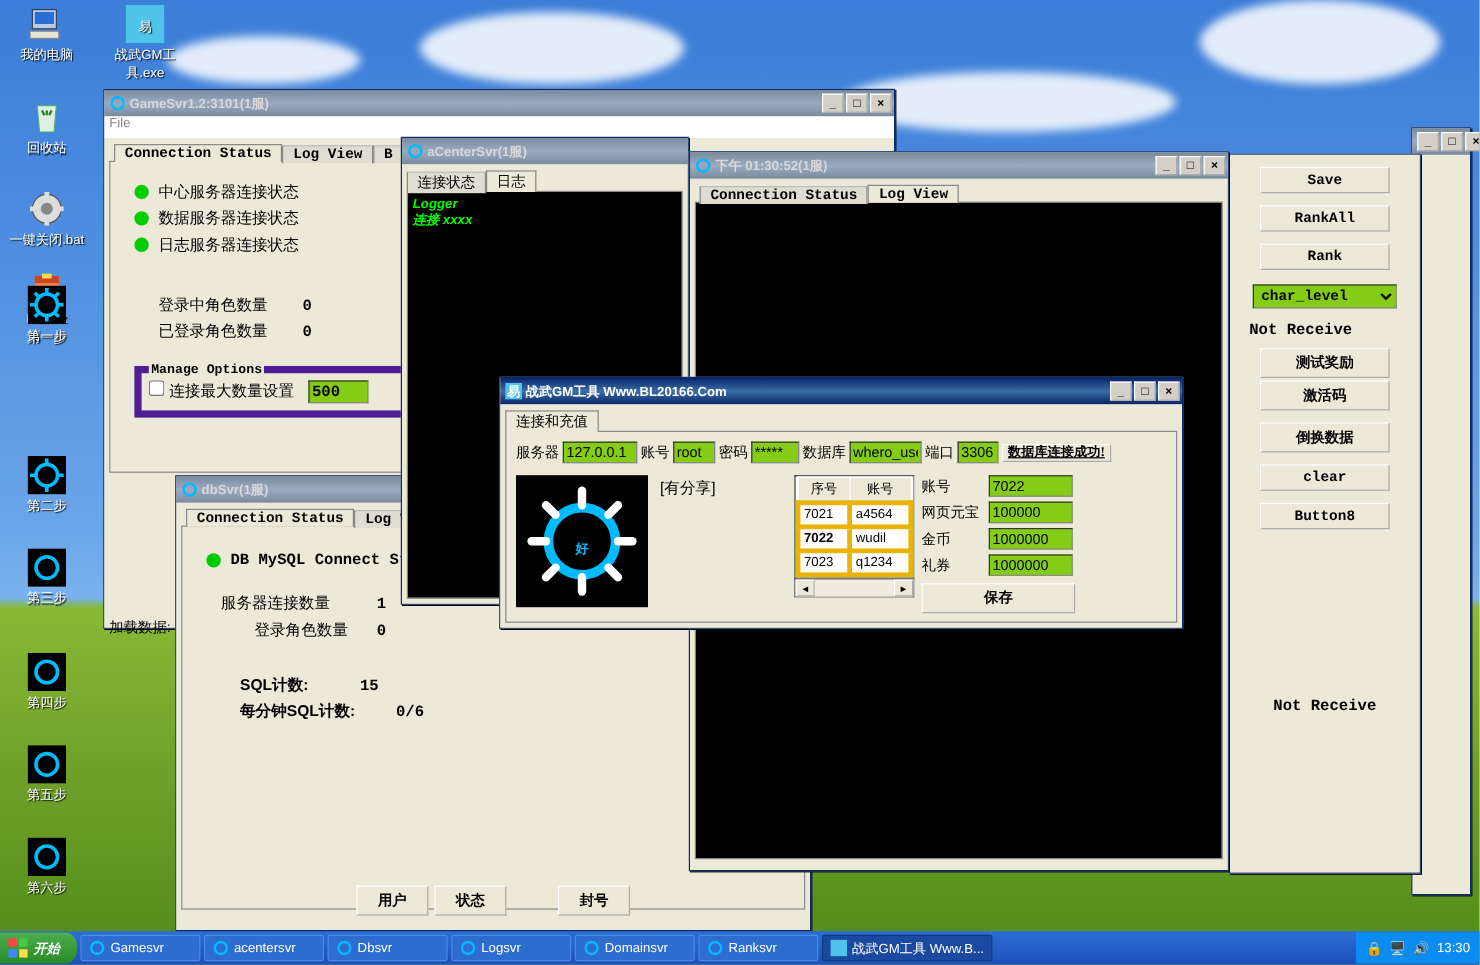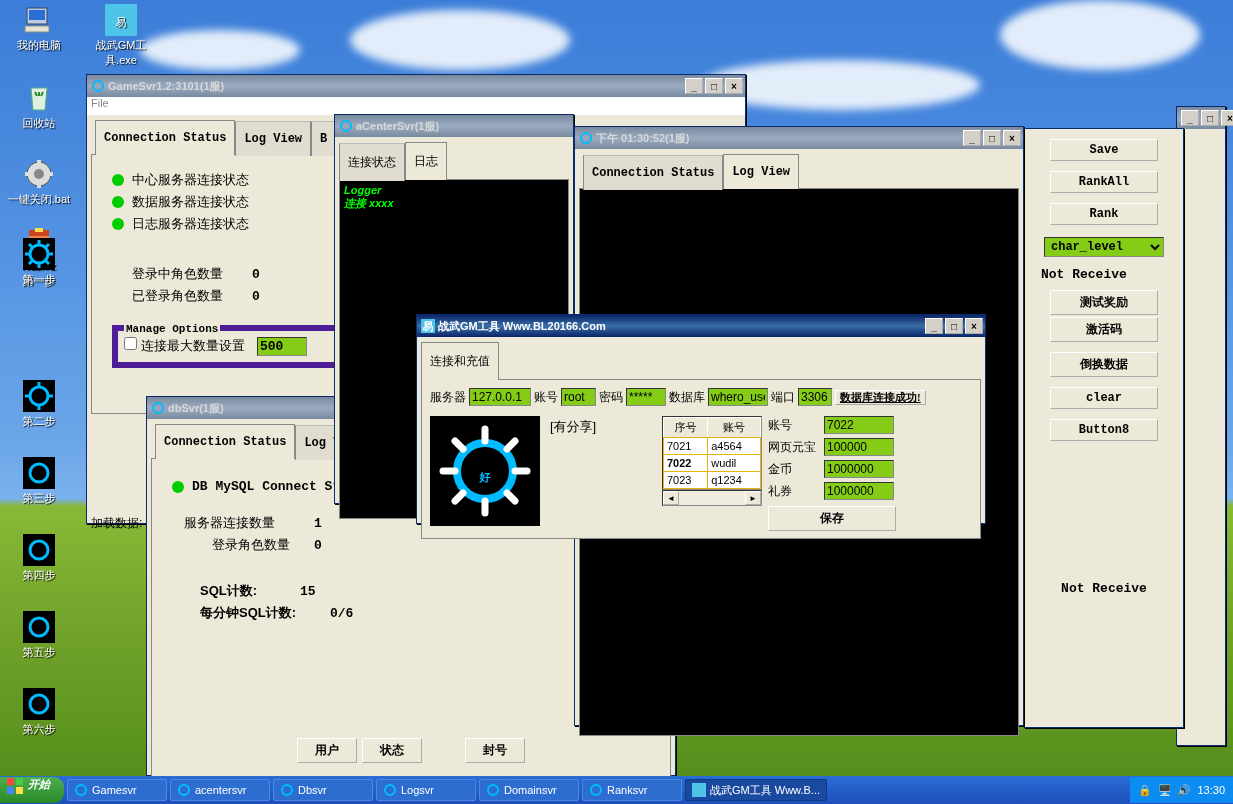--- a/index.html
+++ b/index.html
@@ -15,41 +15,41 @@
 .titlebar{height:22px;background:linear-gradient(to bottom,#0a246a,#3a6ea5 50%,#0a246a);color:#fff;display:flex;align-items:center;padding:0 2px 0 4px;font-weight:bold}
 .titlebar.inactive{background:linear-gradient(to bottom,#7a8a9e,#9aabc1 50%,#7a8a9e);color:#d8d8d8}
 .titlebar .ticon{width:14px;height:14px;margin-right:3px;display:flex;align-items:center;justify-content:center}
 .titlebar .ttext{flex:1;white-space:nowrap;overflow:hidden;font-size:11px}
 .titlebar .wbtns{display:flex;gap:2px}
 .wbtn{width:18px;height:16px;background:#d4d0c8;border:1px outset #fff;font-family:"Marlett",sans-serif;font-size:10px;display:flex;align-items:center;justify-content:center;color:#000;font-weight:bold}
 .xbtn{color:#000}
 .menubar{height:18px;background:#ffffff;padding-left:4px;color:#888}
 .client{position:absolute;inset:22px 0 0 0;background:#ece9d8}
 .tabs{display:flex;margin:4px 0 0 8px}
-.tab{padding:10px 8px;border:1px solid #888;border-bottom:none;background:#ece9d8;margin-right:0;font-family:"Courier New",monospace;font-weight:bold;font-size:12px;position:relative;top:1px}
+.tab{padding:0 8px;border:1px solid #888;border-bottom:none;background:#ece9d8;margin-right:0;font-family:"Courier New",monospace;font-weight:bold;font-size:12px;position:relative;top:1px}
 .tab.inactive{background:#e0ddd0;top:2px;border-top-color:#bbb}
 .tabpane{border:1px solid #888;margin:0 4px 4px 4px;background:#ece9d8;padding:10px}
 .groupbox{border:6px solid #4c1d95;padding:6px;position:relative;margin-top:8px}
 .groupbox .gtitle{position:absolute;top:-8px;left:6px;background:#ece9d8;padding:0 2px;font-family:"Courier New",monospace;font-weight:bold}
 .leddot{display:inline-block;width:12px;height:12px;border-radius:50%;background:#0c0;margin-right:8px;vertical-align:middle}
 .monolabel{font-family:"Courier New",monospace;font-weight:bold;font-size:13px}
 .nlabel{font-family:"SimSun",sans-serif;font-size:13px}
 .btn{border:1px outset #fff;background:#ece9d8;padding:3px 12px;font-size:12px;font-family:"Courier New",monospace;font-weight:bold;cursor:pointer}
 input.txt,select.sel{border:1px inset #888;background:#84cc16;font-size:12px;padding:1px 2px}
 .chk{vertical-align:middle}
 .console{background:#000;color:#0f0;font-family:"Courier New",monospace;font-size:11px;padding:4px;font-style:italic;font-weight:bold}
 .taskbar{position:absolute;left:0;right:0;bottom:0;height:28px;background:linear-gradient(to bottom,#2a6ed5,#1e4fbb);display:flex;align-items:center}
-.start{height:26px;padding:0 14px 0 6px;background:linear-gradient(to bottom,#4fae4f,#278a27);color:#fff;font-weight:bold;font-style:italic;display:flex;align-items:flex-start;border-radius:0 10px 10px 0;gap:4px}
+.start{height:26px;padding:0 14px 0 6px;background:linear-gradient(to bottom,#4fae4f,#278a27);color:#fff;font-weight:bold;font-style:italic;display:flex;align-items:center;border-radius:0 10px 10px 0;gap:4px}
 .tbtn{height:22px;margin-left:3px;background:#2e6dd0;color:#fff;font-size:11px;padding:0 6px;display:flex;align-items:center;gap:4px;border:1px solid #4a8ae0;border-radius:2px;min-width:100px}
 .tbtn.active{background:#1a4aa0;border-color:#103a80}
 .tray{margin-left:auto;background:#0c8cf0;height:26px;display:flex;align-items:center;padding:0 8px;color:#fff;gap:6px}
 .grid{border:1px inset #888;background:#fff}
 .grid table{border-collapse:collapse;width:100%}
 .grid th{background:#ece9d8;border:1px outset #fff;padding:2px 3px;font-weight:normal;font-size:11px}
-.grid td{border:1px solid #eab308;padding:2px 3px;font-size:11px}
+.grid td{border:4px solid #eab308;padding:2px 3px;font-size:11px}
 .grid td.bold{font-weight:bold}
 .scroll-h{height:16px;background:#ece9d8;border:1px inset #888;display:flex}
 .scroll-h .sbtn{width:16px;background:#ece9d8;border:1px outset #fff;display:flex;align-items:center;justify-content:center;font-size:8px}
 .scroll-h .strack{flex:1;background:#f0ede0}
 .hr-row{display:flex;align-items:center;margin-bottom:4px}
 .hr-row .lbl{font-size:12px}
 </style>
 </head>
 <body>
 
@@ -147,21 +147,21 @@
             <rect width="32" height="32" fill="#000"></rect>
             <circle cx="16" cy="16" r="9" fill="none" stroke="#0bf" stroke-width="3"></circle>
             <g stroke="#0bf" stroke-width="3">
               <line x1="16" y1="2" x2="16" y2="7"></line>
               <line x1="16" y1="25" x2="16" y2="30"></line>
               <line x1="2" y1="16" x2="7" y2="16"></line>
               <line x1="25" y1="16" x2="30" y2="16"></line>
             </g>
           </svg>
         </div><span>第二步</span></div>
-    <div class="ico" style="position:static;margin-bottom:28px"><div class="glyph">
+    <div class="ico" style="position:static;margin-bottom:38px"><div class="glyph">
           <svg viewBox="0 0 32 32">
             <rect width="32" height="32" fill="#000"></rect>
             <circle cx="16" cy="16" r="9" fill="none" stroke="#0bf" stroke-width="3"></circle>
           </svg>
         </div><span>第三步</span></div>
     <div class="ico" style="position:static;margin-bottom:28px"><div class="glyph">
           <svg viewBox="0 0 32 32">
             <rect width="32" height="32" fill="#000"></rect>
             <circle cx="16" cy="16" r="9" fill="none" stroke="#0bf" stroke-width="3"></circle>
           </svg>

